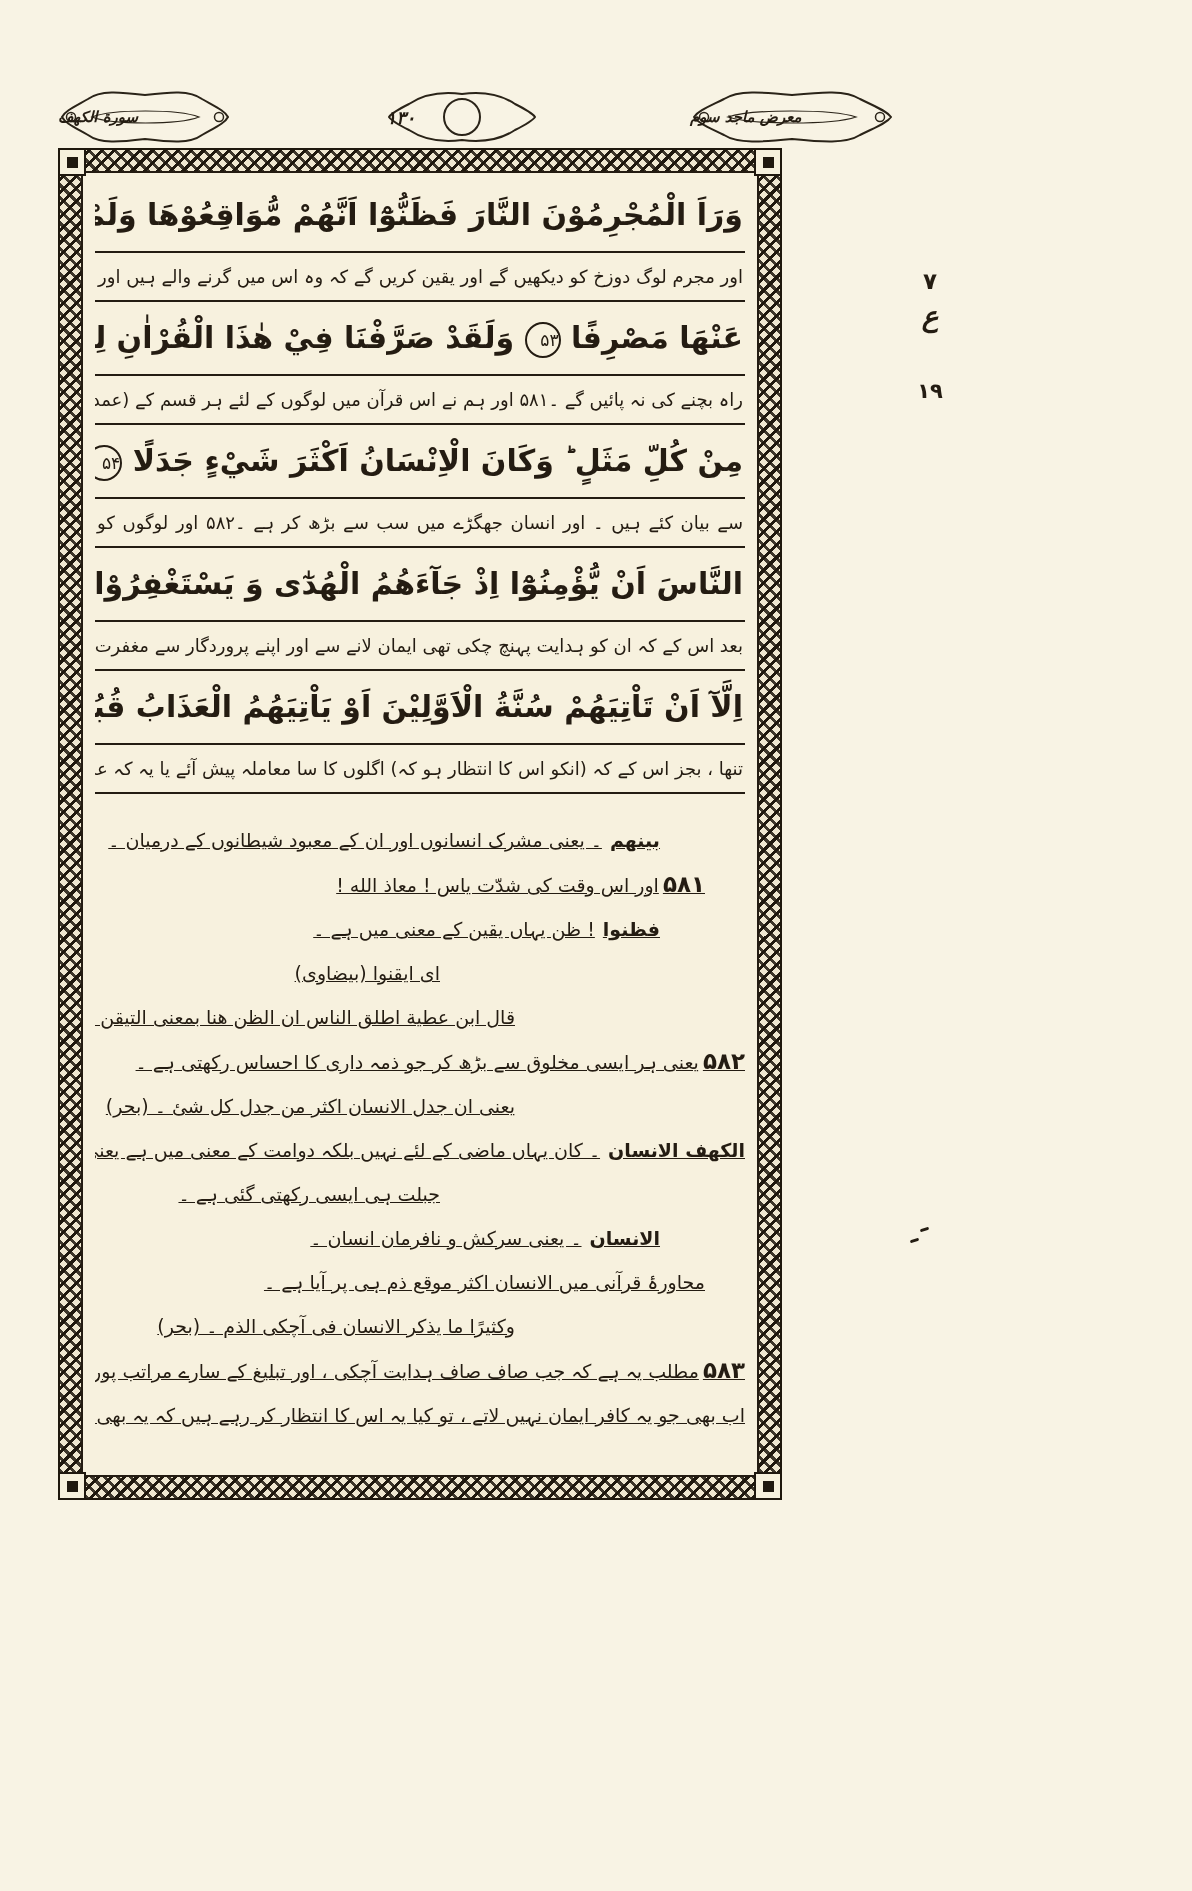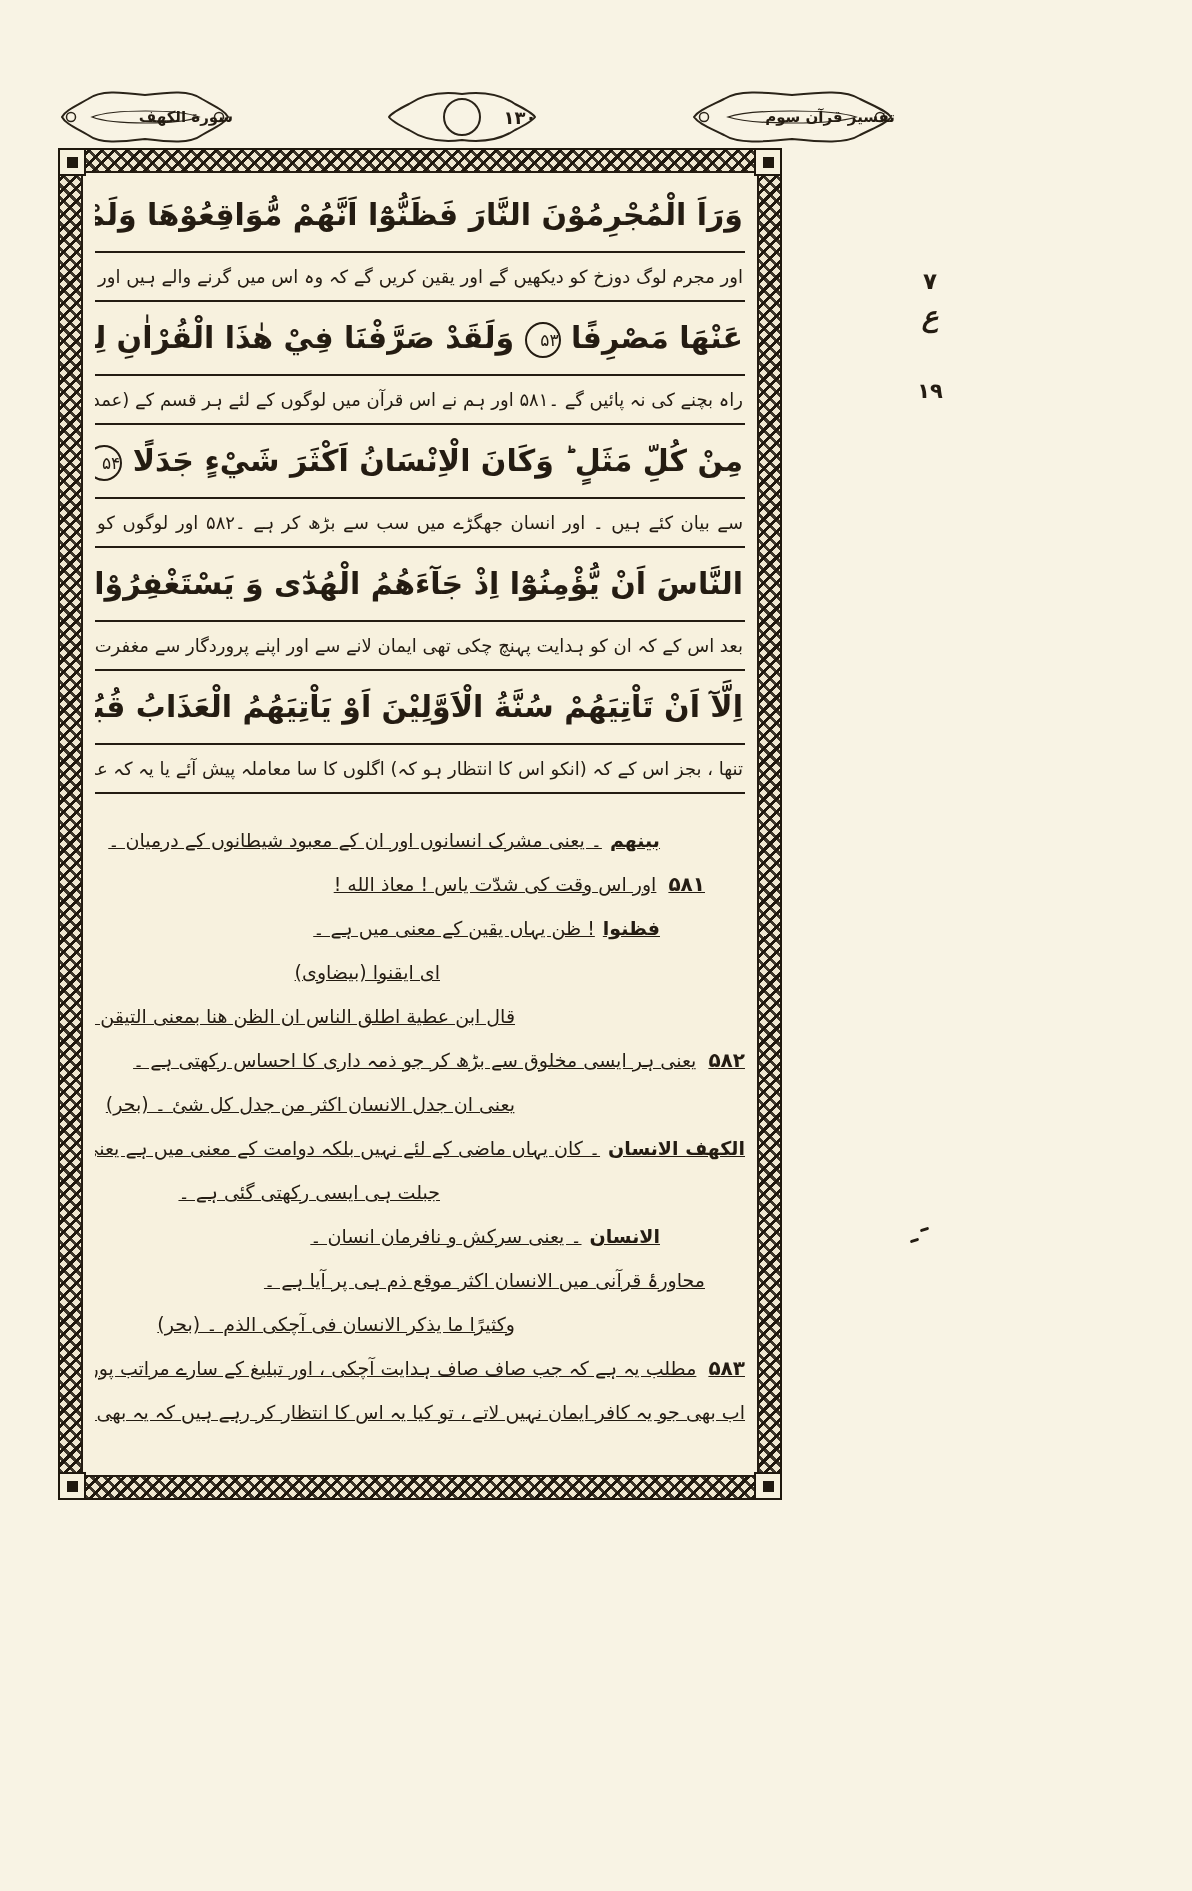--- a/index.html
+++ b/index.html
@@ -11,21 +11,21 @@
     position:relative;
     overflow:hidden;
   }
   .page{position:absolute;inset:0;}
 
   
   .page-header{
     position:absolute;top:88px;left:58px;width:837px;height:58px;
     display:flex;justify-content:space-between;align-items:center;
   }
-  .ornament{position:relative;height:56px;display:flex;align-items:center;justify-content:flex-end;}
+  .ornament{position:relative;height:56px;display:flex;align-items:center;justify-content:flex-start;font-style:italic;}
   .ornament svg{position:absolute;inset:0;width:100%;height:100%;}
   .orn-left{width:175px;}
   .orn-center{width:150px;}
   .orn-right{width:205px;}
   .orn-text{
     position:relative;z-index:2;font-weight:bold;font-size:15px;
     direction:rtl;white-space:nowrap;
   }
   .orn-num{font-size:18px;}
 
@@ -91,21 +91,21 @@
     white-space:nowrap;overflow:hidden;
   }
 
   
   .footnotes{padding-top:24px;text-decoration:underline;}
   .fn{
     margin:0;font-size:19px;line-height:44px;
     text-align:right;white-space:nowrap;overflow:hidden;
   }
   .fn-lead{font-weight:bold;margin-left:8px;}
-  .fn-num{font-weight:bold;font-size:20px;margin-left:12px;letter-spacing:1px;}
+  .fn-num{font-weight:bold;font-size:23px;margin-left:4px;letter-spacing:1px;}
   .ind-1{padding-right:40px;}
   .ind-2{padding-right:85px;}
   .ind-3{padding-right:230px;}
   .ind-4{padding-right:305px;}
   .just{text-align:justify;text-align-last:justify;}
 </style>
 </head>
 <body>
 
 <div class="page">
@@ -127,21 +127,21 @@
       </svg>
       <span class="orn-text orn-num">١٣٠</span>
     </div>
     <div class="ornament orn-right">
       <svg viewBox="0 0 205 56">
         <path d="M102 6 C72 3 48 1 34 10 C18 18 8 22 4 28 C8 34 18 38 34 46 C48 55 72 53 102 50 C132 53 156 55 170 46 C186 38 197 34 201 28 C197 22 186 18 170 10 C156 1 132 3 102 6 Z" fill="none" stroke="#2a2318" stroke-width="2"></path>
         <circle cx="14" cy="28" r="4.5" fill="none" stroke="#2a2318" stroke-width="1.5"></circle>
         <circle cx="190" cy="28" r="4.5" fill="none" stroke="#2a2318" stroke-width="1.5"></circle>
         <path d="M38 28 C62 20 142 20 166 28 C142 36 62 36 38 28 Z" fill="none" stroke="#2a2318" stroke-width="1.2"></path>
       </svg>
-      <span class="orn-text">تفسير قرآن سوم</span>
+      <span class="orn-text">معرض ماجد سوم</span>
     </div>
   </header>
 
   <aside class="margin-col">
     <span class="m1">٧</span>
     <span class="m2">ع</span>
     <span class="m3">١٩</span>
   </aside>
   <div class="margin-mark">
       <i></i>

